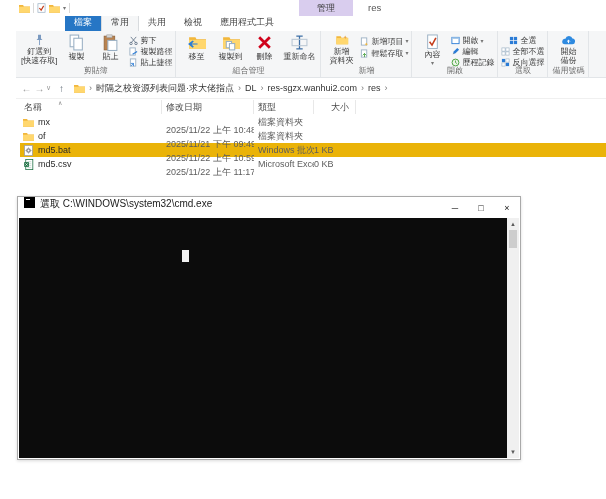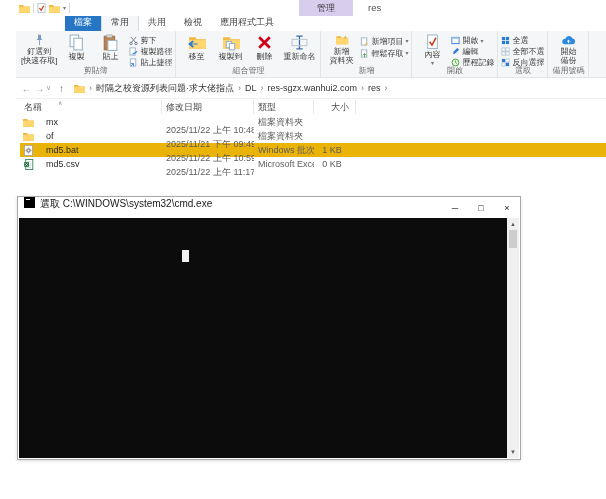--- a/index.html
+++ b/index.html
@@ -42,24 +42,24 @@
   .hcell{border-right:1px solid #e8e8e8;height:14px;line-height:14px;padding-left:4px;box-sizing:border-box;cursor:default;}
   .hc-name{width:142px;position:relative;}
   .hc-date{width:92px;}
   .hc-type{width:60px;}
   .hc-size{width:42px;text-align:right;padding-right:6px;}
   .sortcaret{position:absolute;left:38px;top:-4px;font-size:6px;color:#888;}
   .filelist{margin-left:4px;}
   .frow{display:flex;align-items:center;height:14px;font-size:9px;cursor:default;}
   .frow.selected{background:#eab308;}
   .fc{overflow:hidden;white-space:nowrap;box-sizing:border-box;}
-  .fc-name{width:142px;display:flex;align-items:center;gap:12px;padding-left:3px;color:#2b2b2b;}
+  .fc-name{width:142px;display:flex;align-items:center;gap:4px;padding-left:3px;color:#2b2b2b;}
   .fc-date{width:92px;color:#5d5d5d;padding-left:4px;margin-top:16px;}
   .fc-type{width:60px;color:#5d5d5d;padding-left:4px;}
-  .fc-size{width:42px;color:#5d5d5d;text-align:center;padding-right:6px;}
+  .fc-size{width:42px;color:#5d5d5d;text-align:left;padding-right:6px;}
   .ficon{width:11px;height:11px;flex:0 0 auto;}
   
   .cmdwin{position:absolute;left:17px;top:196px;width:504px;height:264px;background:#fff;
     border:1px solid #a9a9a9;box-sizing:border-box;box-shadow:0 1px 3px rgba(0,0,0,0.15);}
   .cmd-titlebar{height:21px;display:flex;background:#fff;}
   .cmd-icon{width:11px;height:11px;background:#000;margin:0 5px 0 6px;position:relative;flex:0 0 auto;}
   .cmd-icon::after{content:"";position:absolute;left:2px;top:2px;width:4px;height:1px;background:#fff;}
   .cmd-title{font-size:10px;color:#1a1a1a;flex:1;white-space:nowrap;overflow:hidden;}
   .cmd-controls{display:flex;height:100%;}
   .cmd-ctrl{width:26px;display:flex;align-items:center;justify-content:center;font-size:9px;color:#222;cursor:default;}
@@ -264,21 +264,21 @@
                   <path d="M5 2.8V5l1.6 1.2" stroke="#3f9c35" stroke-width="0.9" fill="none"></path>
                 </svg>
               <span>歷程記錄</span>
             </div>
           </div>
         </div>
         <div class="rgroup-label">開啟</div>
       </div>
 
       <div class="rgroup">
-        <div class="btn-col" style="margin-left:0;">
+        <div class="btn-col" style="margin-left:0;align-items:center;">
           <div class="btn-sm">
             <svg viewBox="0 0 10 10">
                 <rect x="1" y="1" width="3.6" height="3.6" fill="#2b7cd6"></rect>
                 <rect x="5.4" y="1" width="3.6" height="3.6" fill="#2b7cd6"></rect>
                 <rect x="1" y="5.4" width="3.6" height="3.6" fill="#2b7cd6"></rect>
                 <rect x="5.4" y="5.4" width="3.6" height="3.6" fill="#2b7cd6"></rect>
               </svg>
             <span>全選</span>
           </div>
           <div class="btn-sm">

